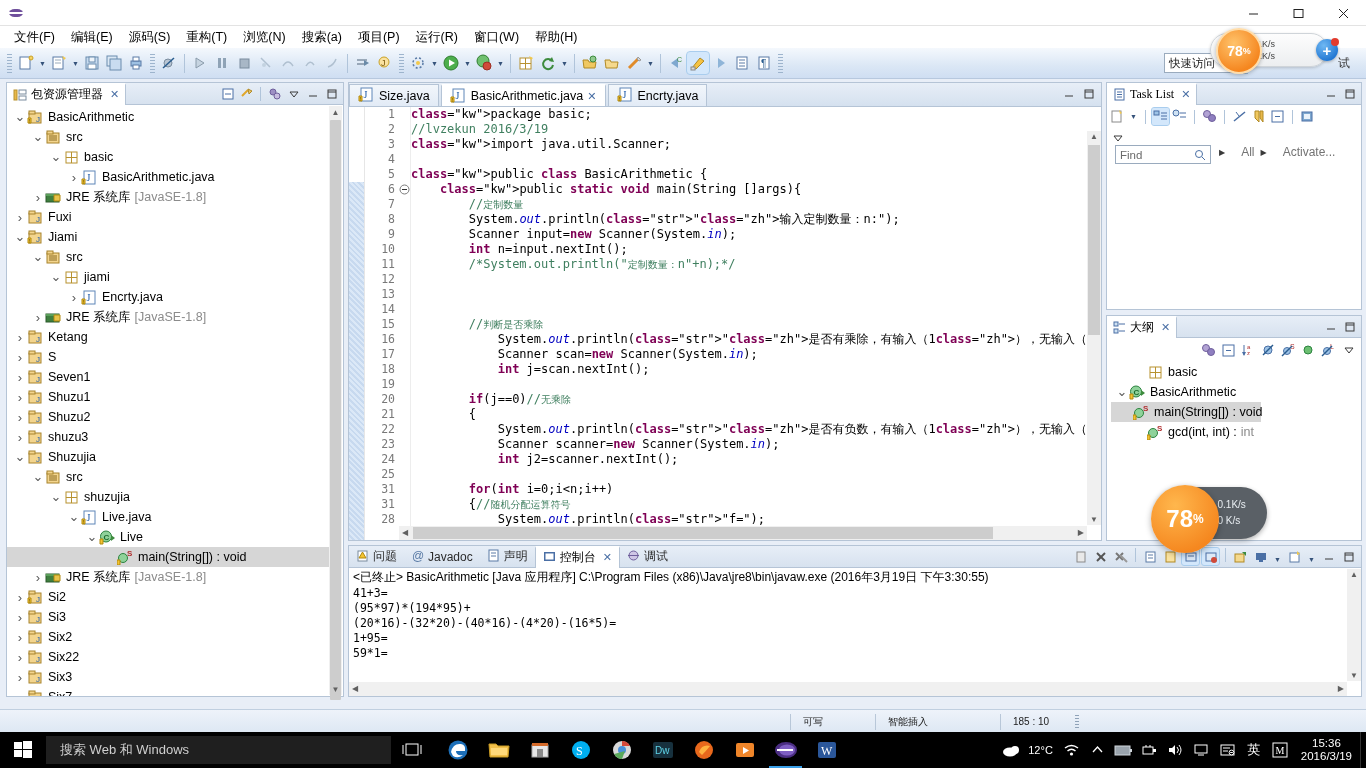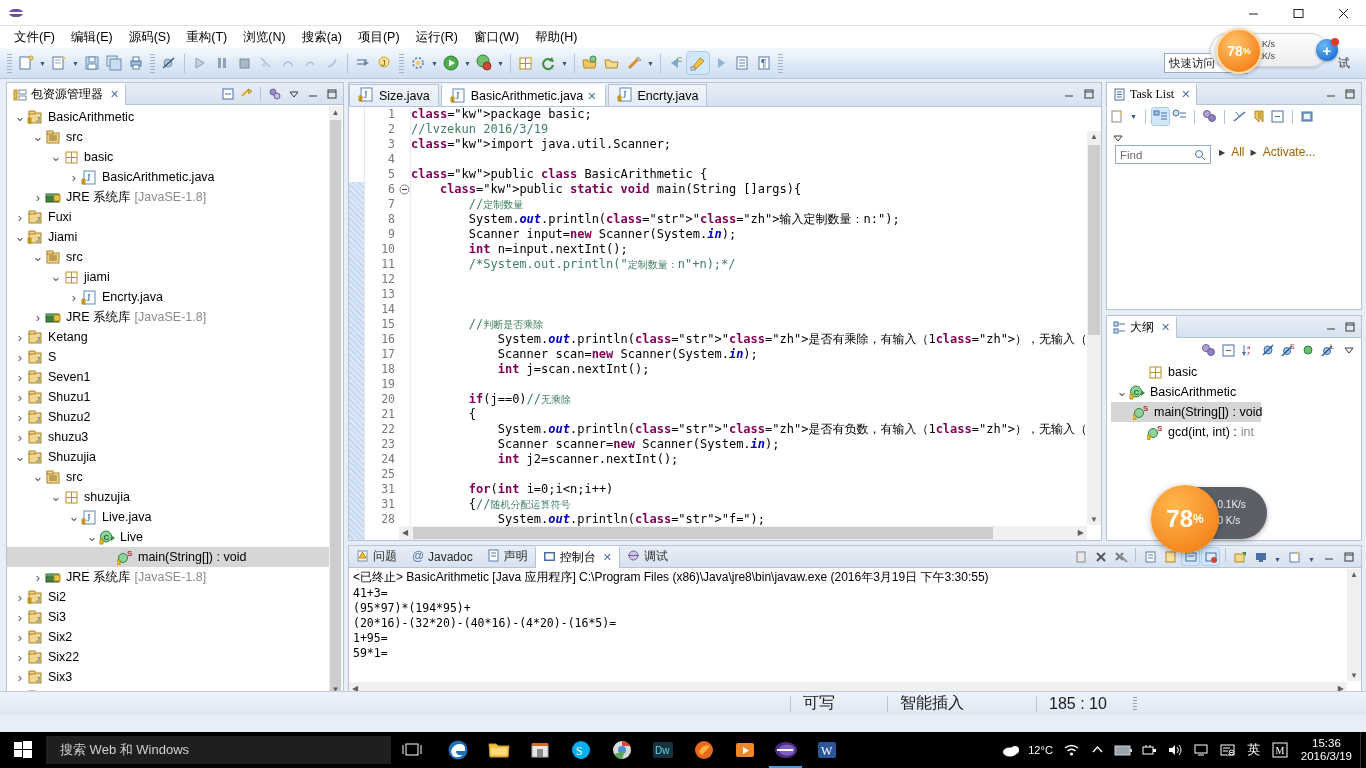--- a/index.html
+++ b/index.html
@@ -144,21 +144,21 @@
   .gutter-mark{ position:absolute; left:0; top:0; width:16px; height:100%; background:#fff; border-right:1px solid #e6e6e6;}
   .gutter-num{ position:absolute; left:16px; top:0; width:34px; height:100%; background:#fff;
       text-align:right; color:#787878; font-family:"DejaVu Sans Mono", monospace; font-size:11.5px;}
   .fold-col{ position:absolute; left:50px; top:0; width:12px; height:100%; background:#fff; border-right:1px solid #ededed;}
   .code{ position:absolute; left:62px; top:0; right:0; top:0; font-family:"DejaVu Sans Mono", monospace;
       font-size:12px; line-height:15px; white-space:pre; color:#000;}
   .ln{ height:15px; line-height:15px; }
   .numline{ height:15px; line-height:15px; padding-right:4px;}
   .kw{ color:#7f0055; font-weight:bold;}
   .cmt{ color:#3f7f5f;}
-  .fld{ color:#0000c0; font-style:italic; font-weight:bold;}
+  .fld{ color:#0000c0; font-style:italic; font-weight:normal;}
   .zh{ font-family:"DejaVu Sans", sans-serif; font-size:10px;}
   .changebar{ position:absolute; left:0; width:15px; background:
       repeating-linear-gradient(45deg,#c7d9ef 0 2px,#dbe8f7 2px 4px); }
   .ed-vscroll{ position:absolute; right:0; top:24px; width:14px; bottom:15px; background:#f0f0f0;}
   .ed-vscroll .thumb{ position:absolute; left:1px; width:12px; background:#cdcdcd;}
   .ed-hscroll{ position:absolute; left:50px; right:14px; bottom:0; height:14px; background:#f0f0f0;}
   .ed-hscroll .thumb{ position:absolute; top:1px; height:12px; background:#cdcdcd;}
   .sbtn{ position:absolute; color:#606060;font-size:8px;display:flex;align-items:center;justify-content:center;}
 
   
@@ -171,32 +171,32 @@
   .cons-vscroll{ position:absolute; right:0; top:23px; width:14px; bottom:15px; background:#f0f0f0;}
   .cons-hscroll{ position:absolute; left:0; right:14px; bottom:0; height:14px; background:#f0f0f0;}
 
   
   #tasklist{ left:1106px; top:82px; width:256px; height:228px;}
   .tl-tools{ position:absolute; left:2px; top:23px; right:2px; height:42px;}
   .tl-row{ display:flex; align-items:center; gap:2px; height:21px;}
   .tl-find{ position:absolute; left:8px; top:62px; width:96px; height:19px; background:#fff;
     border:1px solid #9aabbe; display:flex; align-items:center; padding:0 4px; font-size:11.5px; color:#6b6b6b;}
   .tl-links{ position:absolute; left:112px; top:62px; display:flex; align-items:center; gap:6px; font-size:12px;}
-  .tl-link{ color:#a16207; }
+  .tl-link{ color:#737373;margin-left:10px; }
   .tri{ color:#3a3a3a; font-size:8px;}
 
   
   #outline{ left:1106px; top:315px; width:256px; height:226px;}
   .ol-tools{ position:absolute; right:4px; top:24px; height:20px; display:flex; align-items:center; gap:3px;}
   .ol-tree{ position:absolute; left:4px; top:46px; right:2px; bottom:2px;}
 
   
-  .statusbar{ position:absolute; left:0; bottom:53px; width:1366px; height:24px;
+  .statusbar{ position:absolute; left:0; bottom:35px; width:1366px; height:24px;
     background:linear-gradient(to bottom,#eef3fa,#dde7f3); border-top:1px solid #c0cfe0;
-    display:flex; align-items:center; font-size:16px; color:#1b1b1b;}
+    display:flex; align-items:center; font-size:10px; color:#1b1b1b;}
   .st-cell{ padding:0 12px; border-left:1px solid #b8c7d8; height:16px; display:flex; align-items:center;}
   .st-dots{ width:4px;height:14px;margin-left:14px;
     background:repeating-linear-gradient(to bottom,#8fa2b8 0 1px,transparent 1px 3px);}
 
   
   .taskbar{ position:absolute; left:0; bottom:0; width:1366px; height:36px; background:#000;
     display:flex; align-items:center; }
   .tb-start{ width:46px;height:36px;display:flex;align-items:center;justify-content:center;}
   .tb-search{ width:345px;height:28px;background:#1f1f1f;display:flex;align-items:center;padding-left:14px;
     color:#cfcfcf;font-size:13px;}

